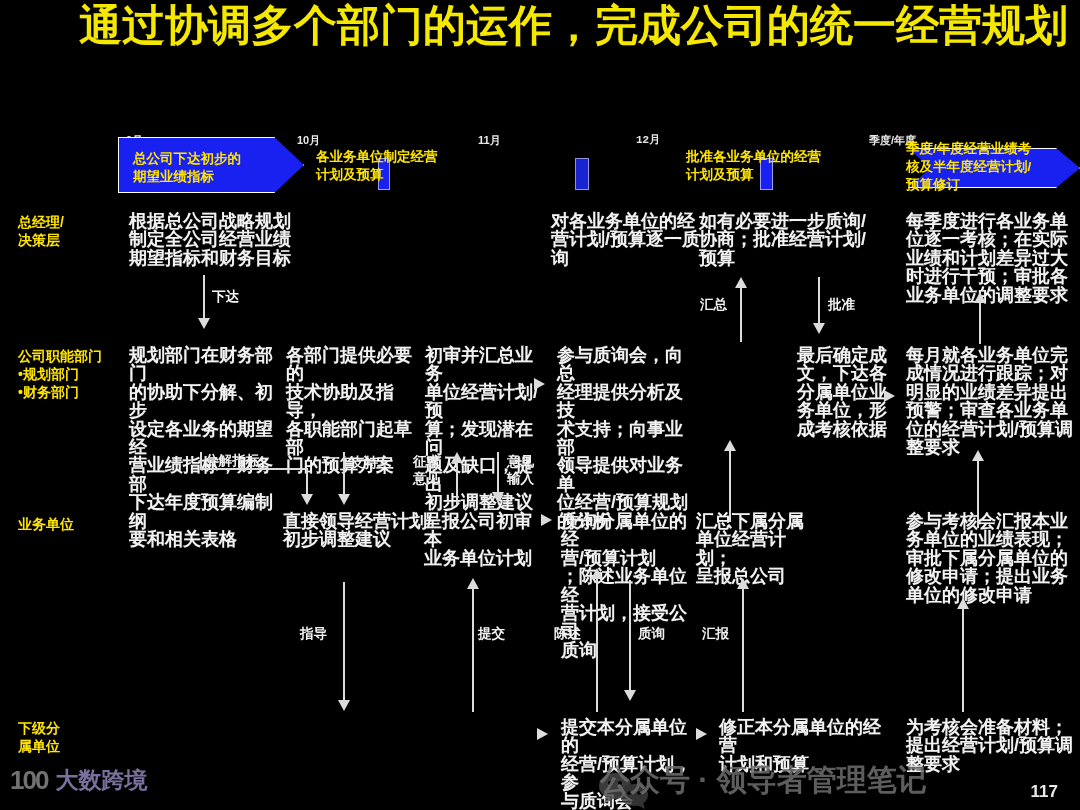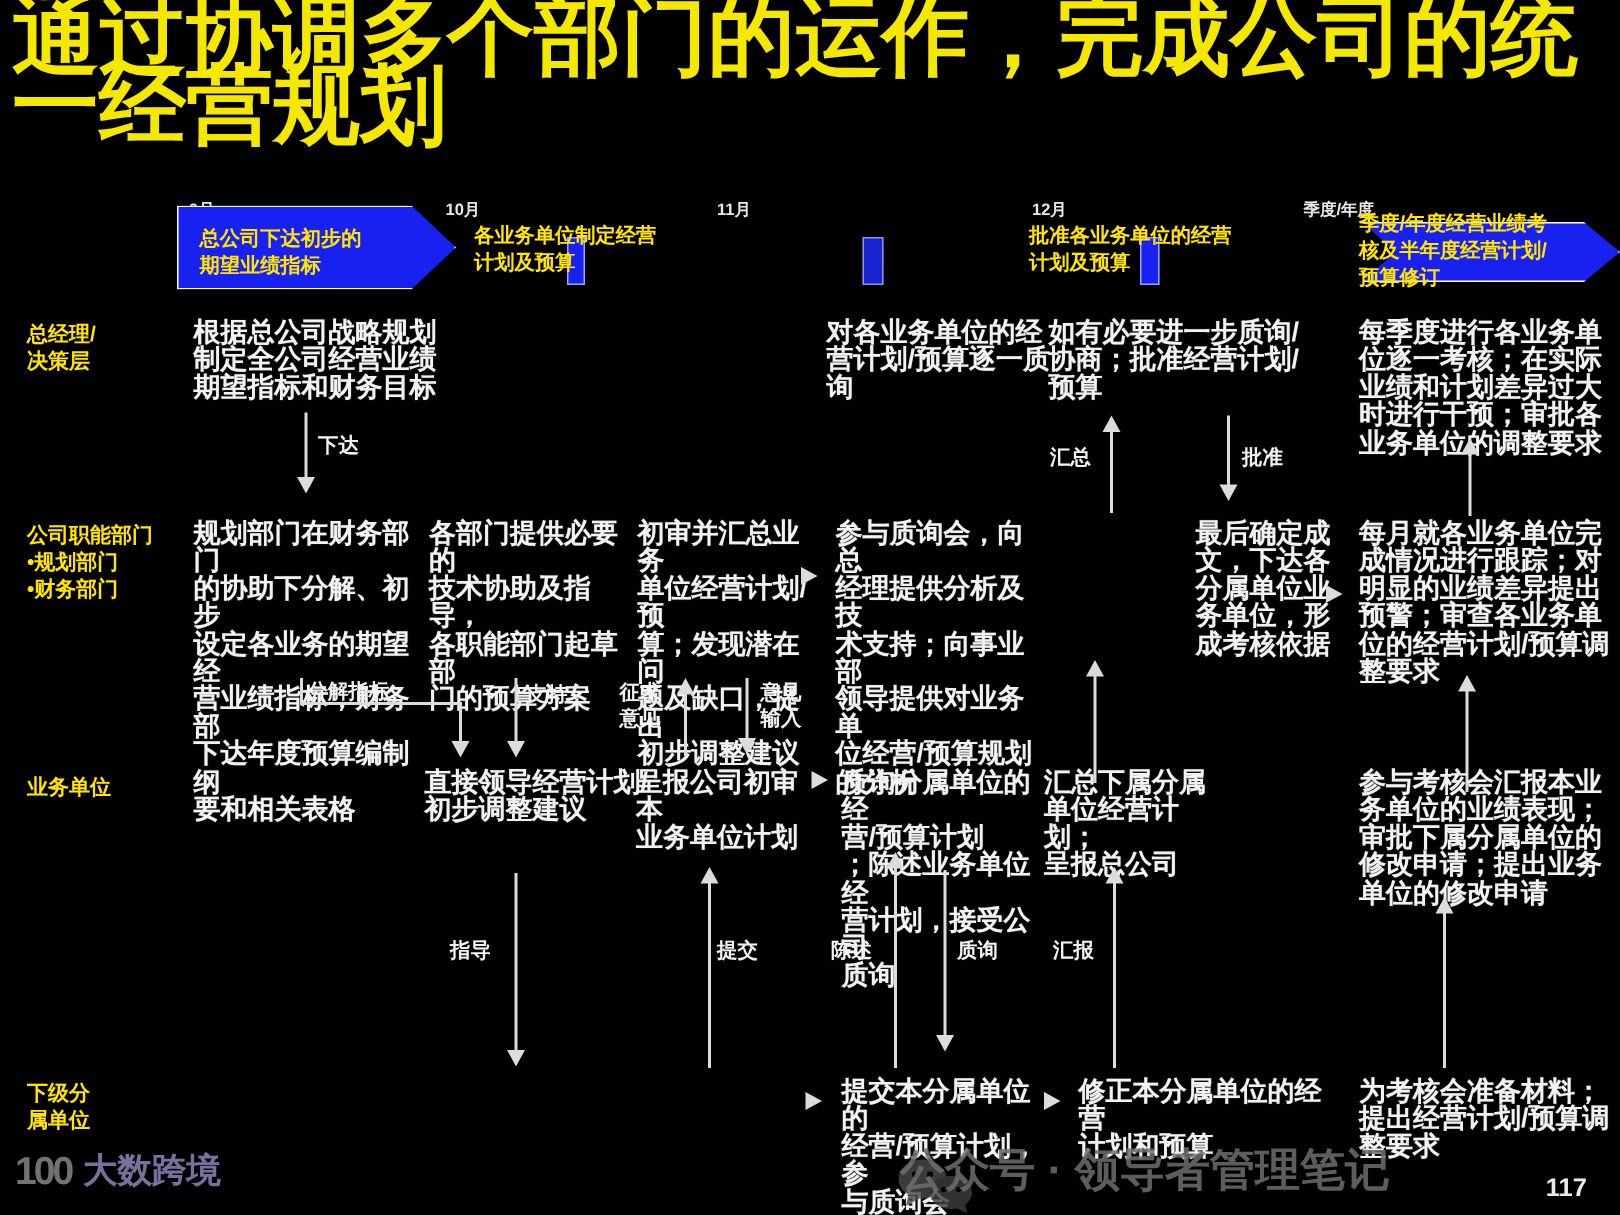--- a/index.html
+++ b/index.html
@@ -8,23 +8,24 @@
     font-family:"Liberation Sans","DejaVu Sans",sans-serif;
     color:#ffffff;
   }
   .stage{position:absolute;left:0;top:0;width:1080px;height:810px;}
   .abs{position:absolute;}
 
   
   #title{
     left:8px;top:2px;width:1060px;
     color:#f5e800;
-    font-size:58px;line-height:46px;font-weight:bold;
+    font-size:43px;line-height:46px;font-weight:bold;
     letter-spacing:0px;
     white-space:pre-wrap;
+    text-align:right;
   }
 
   
   .month{
     color:#e8e8e8;font-size:11px;font-weight:bold;line-height:17px;margin-top:18px;
   }
 
   
   .arrow-blue{
     background:#1821f0;
@@ -91,21 +92,21 @@
 </head>
 <body>
 
 <div class="stage">
 
   <div class="abs" id="title">通过协调多个部门的运作，完成公司的统一经营规划</div>
 
   <div class="abs month" style="left:126px;top:114px;">9月</div>
   <div class="abs month" style="left:297px;top:114px;">10月</div>
   <div class="abs month" style="left:478px;top:114px;">11月</div>
-  <div class="abs month" style="left:688px;top:114px;">12月</div>
+  <div class="abs month" style="left:636px;top:114px;font-family:Liberation Mono, monospace;">12月</div>
   <div class="abs month" style="left:869px;top:114px;">季度/年度</div>
 
   <div class="abs arrow-blue arrow-head" style="left:118px;top:137px;width:186px;height:56px;"></div>
   <div class="abs banner-text" style="left:133px;top:150px;width:160px;">总公司下达初步的
 期望业绩指标</div>
 
   <div class="abs" style="left:378px;top:158px;width:12px;height:32px;background:#1821f0;border:1px solid #9aa0ff;box-sizing:border-box;"></div>
   <div class="abs" style="left:575px;top:158px;width:14px;height:32px;background:#1a23d0;border:1px solid #8e95e0;box-sizing:border-box;"></div>
   <div class="abs" style="left:760px;top:158px;width:13px;height:32px;background:#1821f0;border:1px solid #9aa0ff;box-sizing:border-box;"></div>
 

